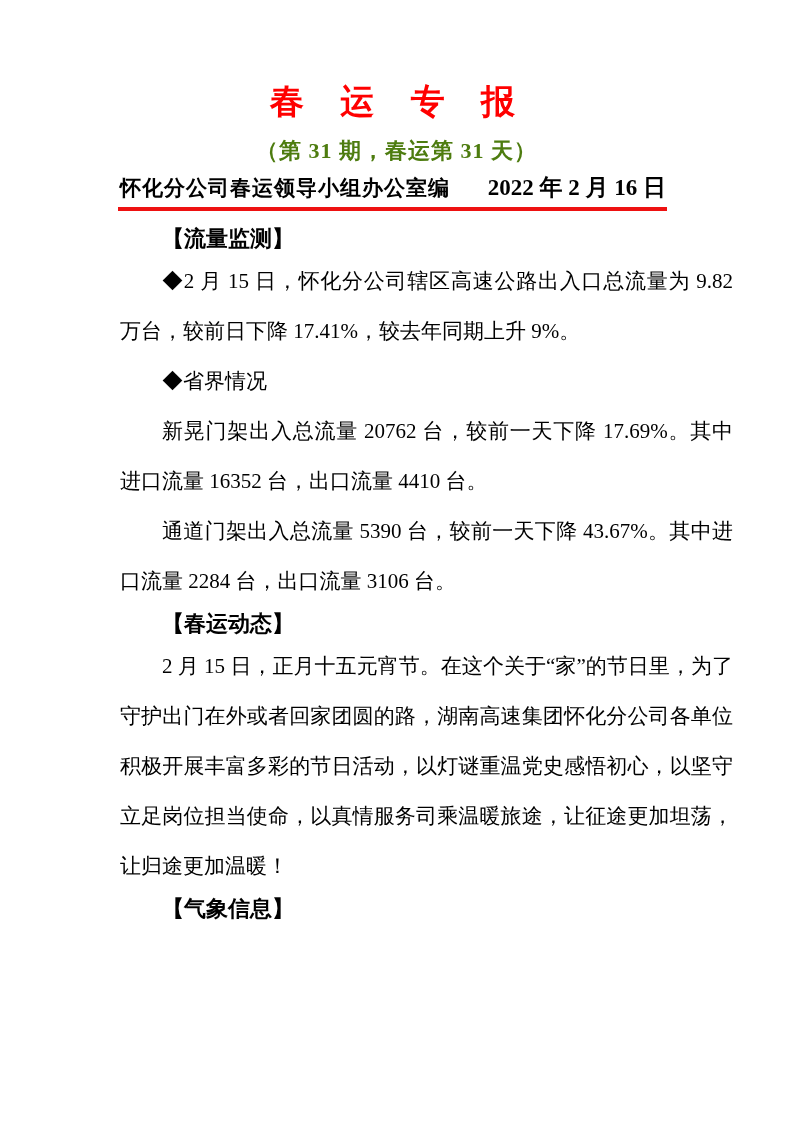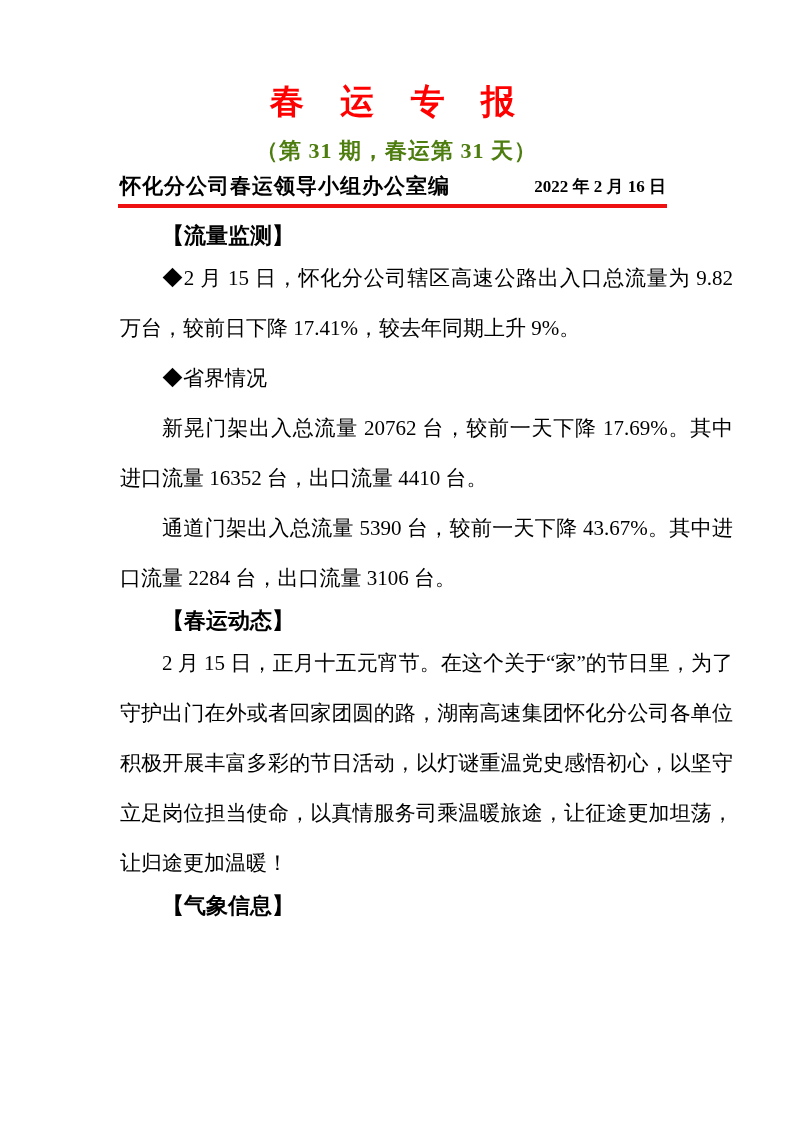--- a/index.html
+++ b/index.html
@@ -62,21 +62,21 @@
   .editor-label {
     font-family: "Liberation Sans", sans-serif;
     font-weight: 700;
     font-size: 21px;
     letter-spacing: 1px;
   }
 
   .date-label {
     font-family: "Liberation Serif", serif;
     font-weight: 700;
-    font-size: 17px;
+    font-size: 23px;
   }
 
   .red-rule {
     margin: 4px 0 0 118px;
     width: 549px;
     height: 4px;
     background: #ee1111;
   }
 
   .doc-body { margin: 10px 60px 0 120px; }

